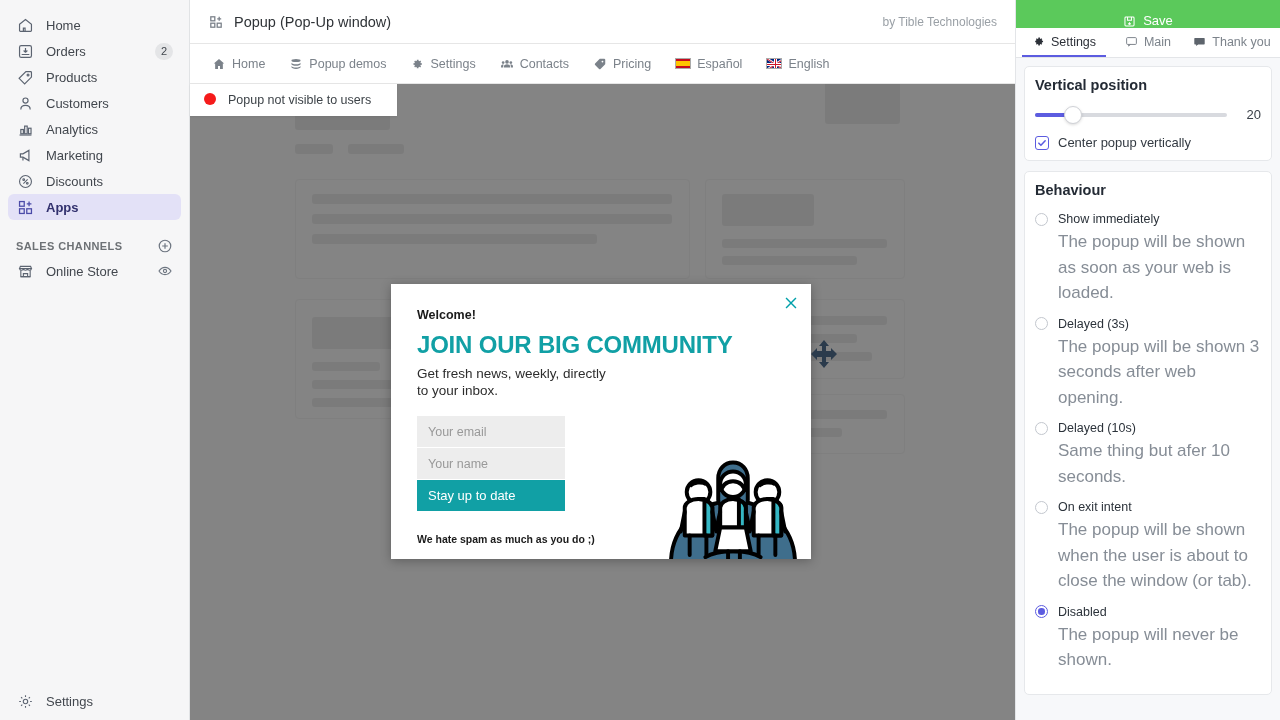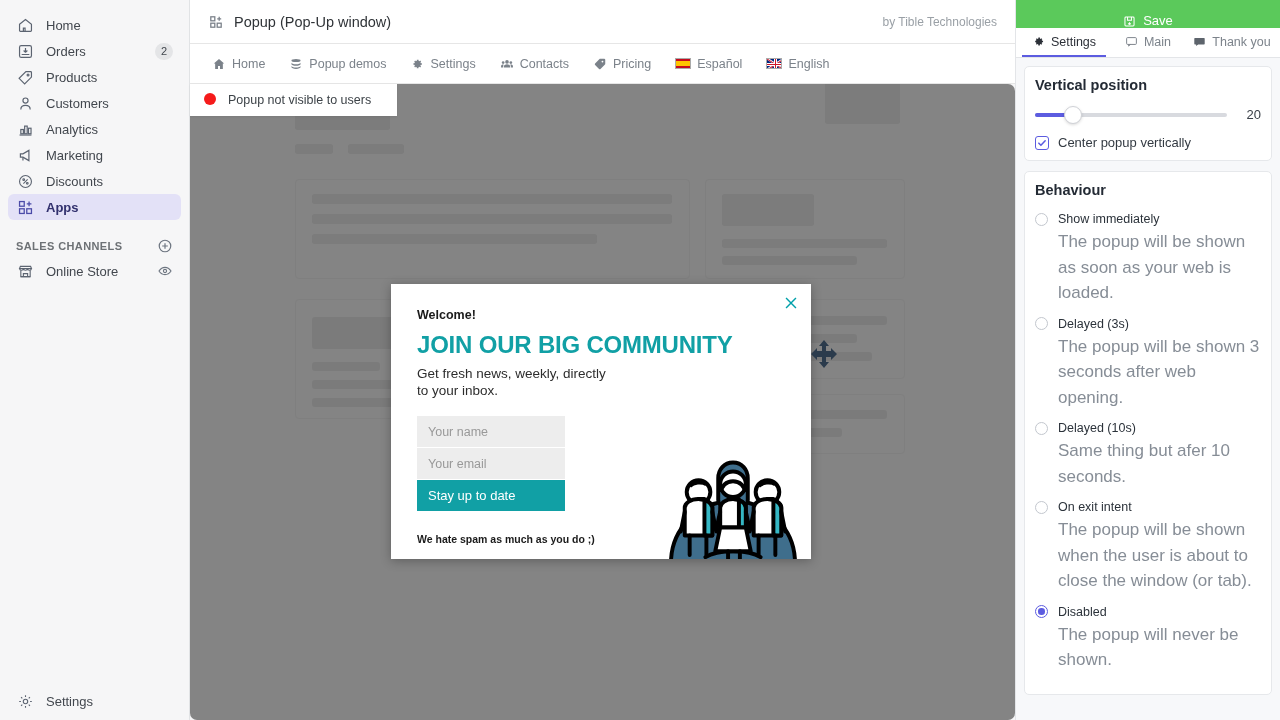--- a/index.html
+++ b/index.html
@@ -110,21 +110,20 @@
     z-index: 30;
     box-shadow: 0 1px 2px rgba(0,0,0,.06);
   }
   .red-dot { width: 12px; height: 12px; border-radius: 50%; background: #f51b1b; flex:0 0 12px;}
 
   
   .preview {
     position: relative; flex: 1;
     background: #848484;
     overflow: hidden;
-    border-radius: 7px;
   }
   .skeleton-page {
     position: absolute; inset: 0;
     opacity: .22;
   }
   .sk { position: absolute; background: #5f5f5f; border-radius: 3px; }
   .sk-card { position:absolute; border: 1px solid #6f6f6f; border-radius: 4px; }
 
   .popup-modal {
     position: absolute;
@@ -500,22 +499,22 @@
         <span class="popup-close">
           <svg viewBox="0 0 20 20" fill="none" stroke="#00a0aa" stroke-width="1.6">
               <path d="M4.5 4.5l11 11M15.5 4.5l-11 11"></path>
             </svg>
         </span>
         <div class="popup-inner">
           <div class="pm-welcome">Welcome!</div>
           <div class="pm-head">JOIN OUR BIG COMMUNITY</div>
           <div class="pm-sub">Get fresh news, weekly, directly to your inbox.</div>
           <div class="pm-fields">
+            <input class="pm-field" placeholder="Your email" style="">
             <input class="pm-field" placeholder="Your name" style="">
-            <input class="pm-field" placeholder="Your email" style="">
             <button class="pm-btn">Stay up to date</button>
           </div>
           <div class="pm-spam">We hate spam as much as you do ;)</div>
 
           <svg class="pm-illus" viewBox="0 0 150 132">
 
             <path d="M12 132a63 63 0 0 1 126 0z" fill="#3f6e8c" stroke="#000" stroke-width="4"></path>
             <path d="M47 126c12-8 44-8 56 0" fill="none" stroke="#000" stroke-width="4" stroke-linecap="round"></path>
             <path d="M26 112c14-10 84-10 98 0" fill="none" stroke="#fff" stroke-width="0"></path>
 

